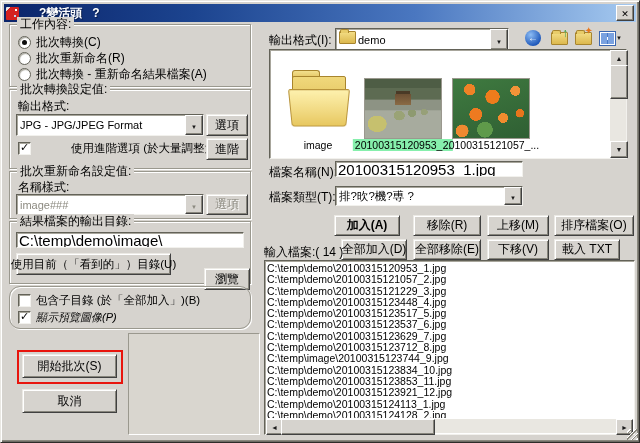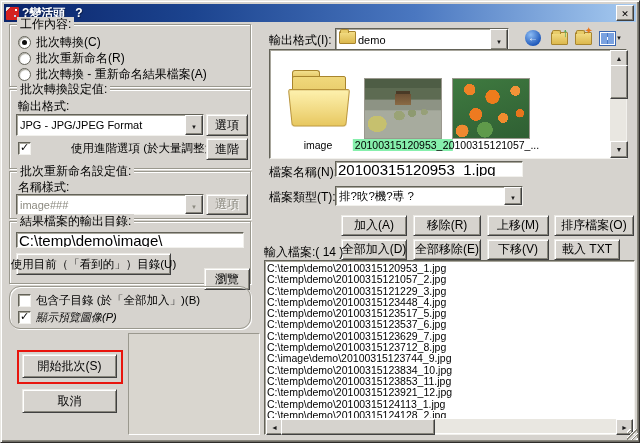--- a/index.html
+++ b/index.html
@@ -12,21 +12,21 @@
   }
   
   .window{
     position:absolute;inset:0;background:#d6d3ce;
     border:1px solid;border-color:#e9e7e2 #2e2c29 #2e2c29 #e9e7e2;
     box-shadow:inset 1px 1px 0 #fff, inset -1px -1px 0 #6f6d66, inset -2px -2px 0 #8a887e;
   }
   .titlebar{
     position:absolute;left:3px;top:3px;right:3px;height:18px;
     background:linear-gradient(90deg,#0a246a 0%,#1c448f 30%,#4a77c0 65%,#a6caf0 100%);
-    display:flex;align-items:center;padding:0 2px;gap:3px;
+    display:flex;align-items:center;padding:0 2px;gap:20px;
   }
   .title-icon{
     width:13px;height:13px;flex:0 0 auto;border-radius:1px;
     background:
       radial-gradient(circle 2px at 10px 3px,#fff 0 60%,transparent 70%),
       radial-gradient(circle 2px at 9px 9px,#bcd2ee 0 60%,transparent 70%),
       linear-gradient(135deg,#e8e8e8 0 18%,#d42020 18% 100%);
   }
   .title-text{color:#fff;font-weight:bold;font-size:12px;white-space:pre;flex:1;
     text-shadow:1px 1px 0 rgba(0,0,0,.35);overflow:hidden;}
@@ -380,21 +380,21 @@
   <span class="lbl" style="left:268px;top:163px;">檔案名稱(N):</span>
   <input class="textbox" style="left: 334px; top: 160px; width: 182px; height: 14px;" value="20100315120953_1.jpg">
   <span class="lbl" style="left:268px;top:188px;">檔案類型(T):</span>
   <div class="combo" style="left:334px;top:185px;width:186px;height:18px;">
     <span class="combo-text cjk">排?欥?機?尃   ?</span>
     <span class="combo-btn">
         <span class="arrow-down-glyph"></span>
       </span>
   </div>
 
-  <div class="btn" style="left:340px;top:214px;width:64px;height:19px;">
+  <div class="btn" style="left:333px;top:214px;width:64px;height:19px;font-weight:bold;">
       <span>加入(A)</span>
     </div>
   <div class="btn" style="left:412px;top:214px;width:66px;height:19px;">
       <span>移除(R)</span>
     </div>
   <div class="btn" style="left:486px;top:214px;width:60px;height:19px;">
       <span>上移(M)</span>
     </div>
   <div class="btn" style="left:553px;top:214px;width:78px;height:19px;">
       <span>排序檔案(O)</span>
@@ -416,21 +416,21 @@
   <div class="filelist">
     <div class="file-rows" id="file-rows">
         <div class="file-row">C:\temp\demo\20100315120953_1.jpg</div>
         <div class="file-row">C:\temp\demo\20100315121057_2.jpg</div>
         <div class="file-row">C:\temp\demo\20100315121229_3.jpg</div>
         <div class="file-row">C:\temp\demo\20100315123448_4.jpg</div>
         <div class="file-row">C:\temp\demo\20100315123517_5.jpg</div>
         <div class="file-row">C:\temp\demo\20100315123537_6.jpg</div>
         <div class="file-row">C:\temp\demo\20100315123629_7.jpg</div>
         <div class="file-row">C:\temp\demo\20100315123712_8.jpg</div>
-        <div class="file-row">C:\image\demo\20100315123744_9.jpg</div>
+        <div class="file-row">C:\temp\image\20100315123744_9.jpg</div>
         <div class="file-row">C:\temp\demo\20100315123834_10.jpg</div>
         <div class="file-row">C:\temp\demo\20100315123853_11.jpg</div>
         <div class="file-row">C:\temp\demo\20100315123921_12.jpg</div>
         <div class="file-row">C:\temp\demo\20100315124113_1.jpg</div>
         <div class="file-row">C:\temp\demo\20100315124128_2.jpg</div>
       </div>
 
     <div class="sb-track" style="left:1px;right:1px;bottom:1px;height:14px;">
       <div class="sb-btn sb-lf" style="left:0;top:0;width:15px;height:14px;"></div>
       <div class="sb-thumb" style="left:15px;top:0;width:152px;height:14px;"></div>

